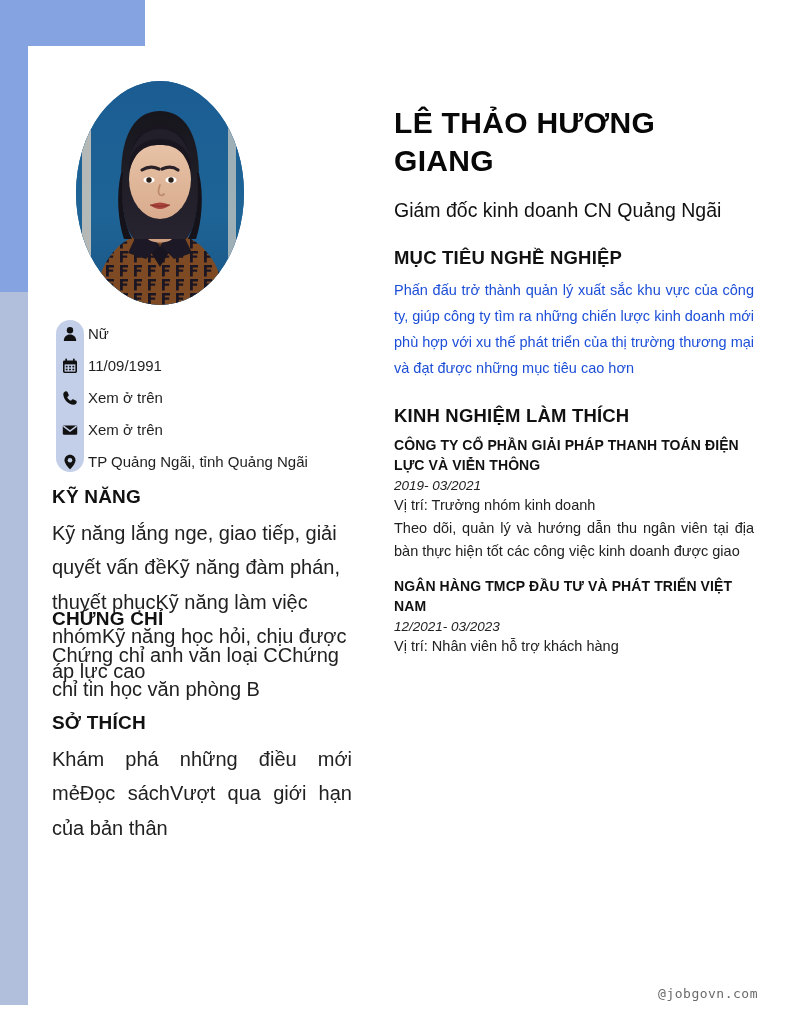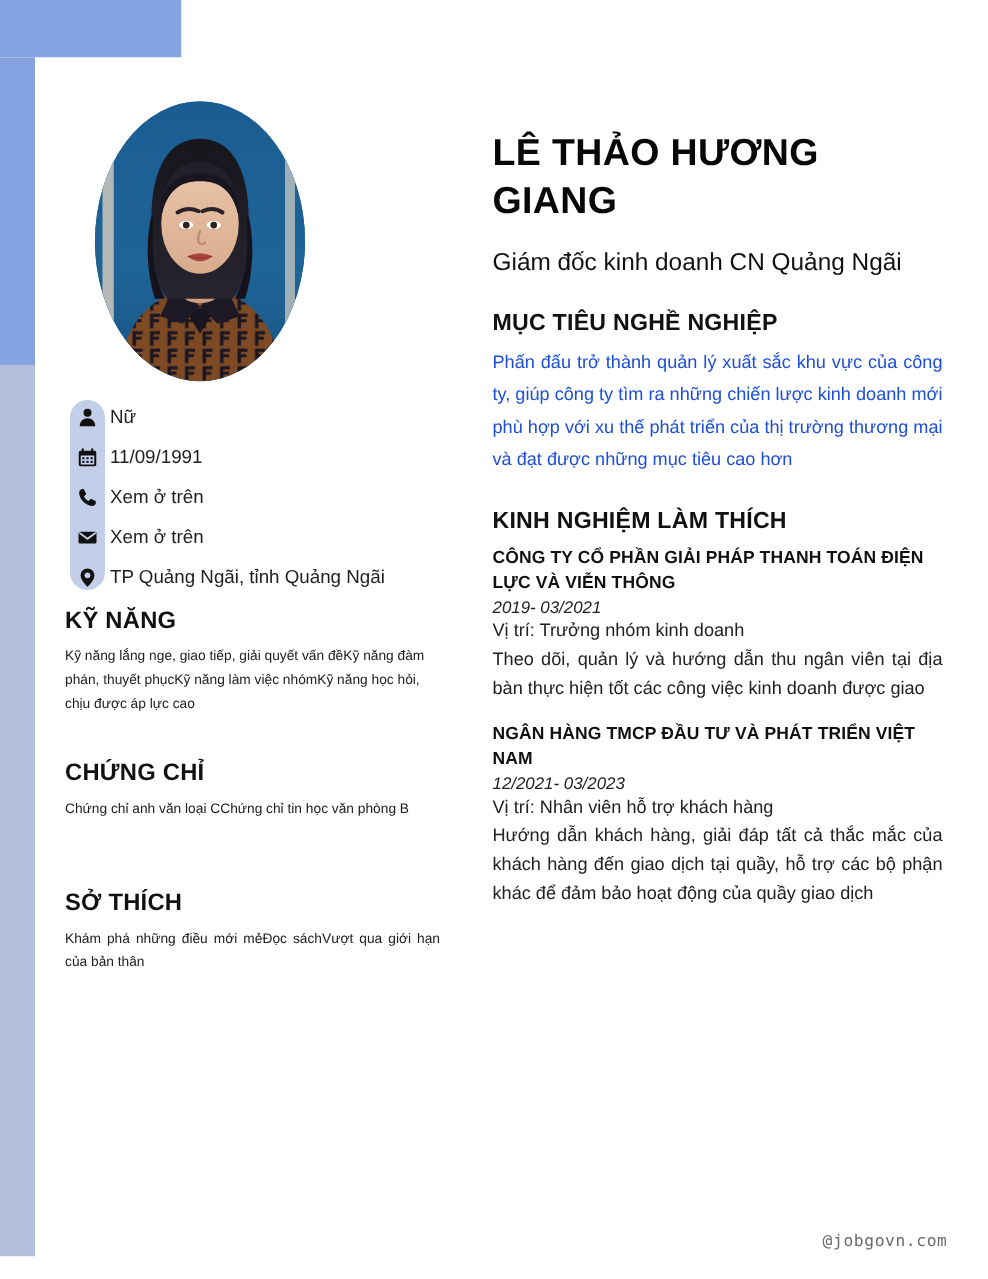--- a/index.html
+++ b/index.html
@@ -133,21 +133,21 @@
 
   .lsection { margin: 0 0 0 24px; width: 300px; }
   .lsection-title {
     font-size: 19px;
     font-weight: bold;
     letter-spacing: 0.2px;
     margin: 0 0 8px 0;
     color: #111;
   }
   .lsection-body {
-    font-size: 11px;
+    font-size: 20px;
     line-height: 1.72;
     color: #212121;
     text-align: justify;
     margin: 0;
   }
   .lsection-body.nojustify { text-align: left; }
 
   #skills-block { position: absolute; left: 0; top: 440px; }
   #certs-block  { position: absolute; left: 0; top: 562px; }
   #hobby-block  { position: absolute; left: 0; top: 666px; }
@@ -398,20 +398,19 @@
           <p class="org">CÔNG TY CỔ PHẦN GIẢI PHÁP THANH TOÁN ĐIỆN LỰC VÀ VIỄN THÔNG</p>
           <p class="dates">2019- 03/2021</p>
           <p class="line">Vị trí: Trưởng nhóm kinh doanh</p>
           <p class="desc">Theo dõi, quản lý và hướng dẫn thu ngân viên tại địa bàn thực hiện tốt các công việc kinh doanh được giao</p>
         </div>
 
         <div class="job">
           <p class="org">NGÂN HÀNG TMCP ĐẦU TƯ VÀ PHÁT TRIỂN VIỆT NAM</p>
           <p class="dates">12/2021- 03/2023</p>
           <p class="line">Vị trí: Nhân viên hỗ trợ khách hàng</p>
-          <p class="desc">Hướng dẫn khách hàng, giải đáp tất cả thắc mắc của khách hàng đến giao dịch tại quầy, hỗ trợ các bộ phận khác để đảm bảo hoạt động của quầy giao dịch</p>
         </div>
       </div>
     </div>
   </div>
 
   <div class="watermark">@jobgovn.com</div>
 </div>
 
 </body></html>

